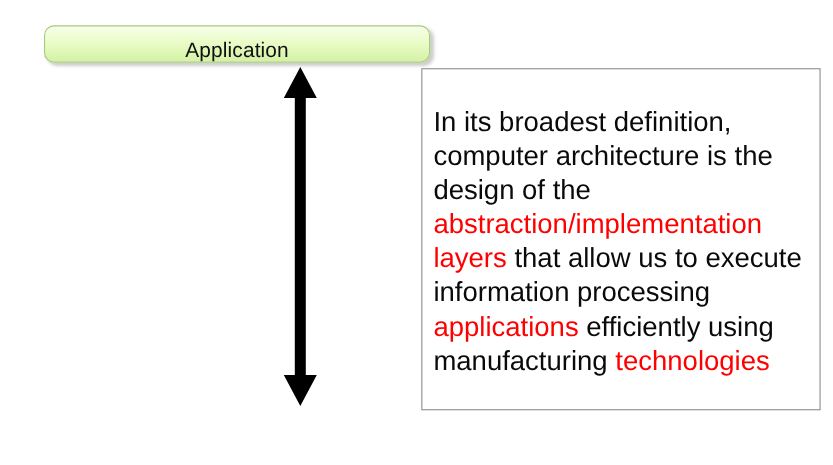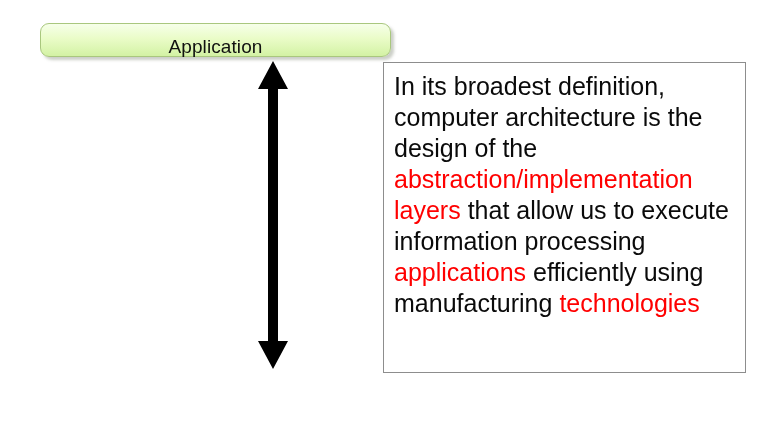--- a/index.html
+++ b/index.html
@@ -72,20 +72,21 @@
     height: 311px;
     background: #ffffff;
     border: 1px solid #8d8d8d;
     box-sizing: border-box;
     padding: 8px 4px 4px 10px;
   }
   #definition-text {
     font-size: 25px;
     line-height: 31px;
     color: #0a0a0a;
+    margin-top: 25px;
   }
   .hl {
     color: #ff0000;
   }
 </style>
 </head>
 <body>
 
 <div id="canvas">
 

